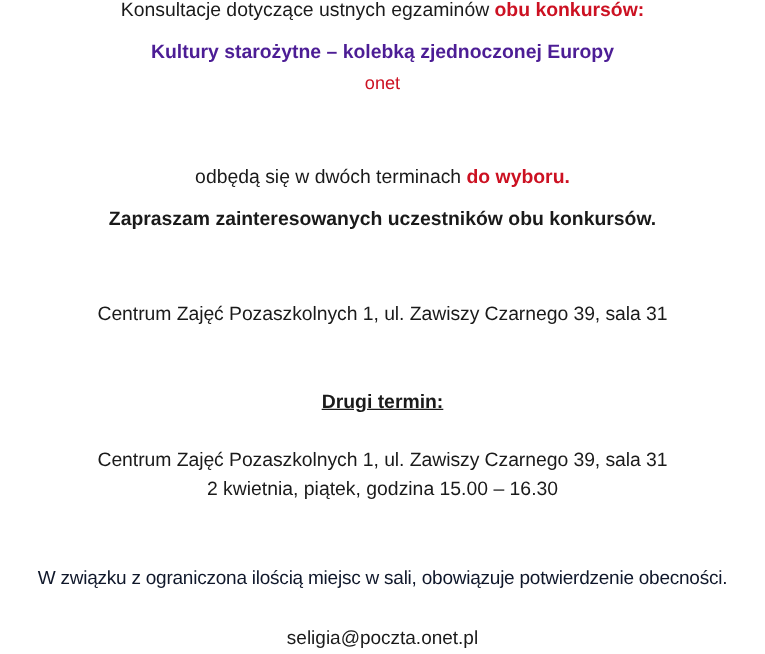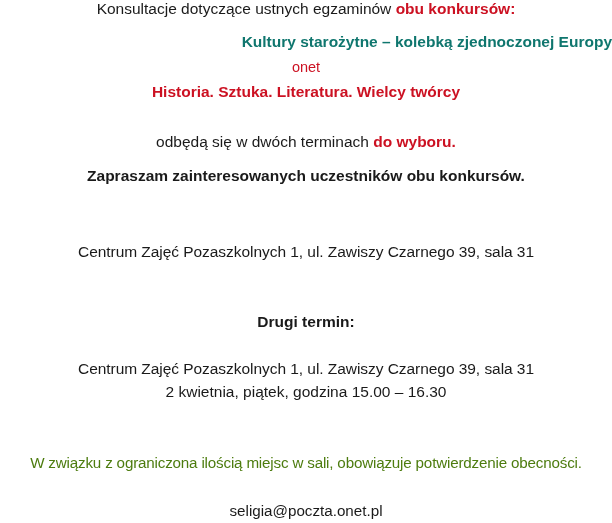--- a/index.html
+++ b/index.html
@@ -45,55 +45,54 @@
   #line-oraz         { top: 60px;  font-size: 14.5px; }
   #line-title2       { top: 84px;  font-size: 15.5px; }
 
   #line-terms        { top: 134px; font-size: 15.5px; }
   #line-invite       { top: 168px; font-size: 15.5px; }
 
   #line-term1-head   { top: 206px; font-size: 15.5px; }
   #line-term1-place  { top: 244px; font-size: 15.5px; }
   #line-term1-when   { top: 267px; font-size: 15.5px; }
 
-  #line-term2-head   { top: 314px; font-size: 15.5px; }
+  #line-term2-head   { top: 314px; font-size: 15.5px; text-decoration: underline; }
   #line-term2-place  { top: 361px; font-size: 15.5px; }
   #line-term2-when   { top: 384px; font-size: 15.5px; }
 
   #line-note1        { top: 455px; font-size: 15.2px; }
   #line-note2        { top: 479px; font-size: 15.2px; }
   #line-email        { top: 503px; font-size: 15.2px; }
 
   
   #line-note1 { letter-spacing: -0.18px; }
   #line-term1-place, #line-term2-place { letter-spacing: -0.05px; }
 </style>
 </head>
 <body style="background: rgb(255, 255, 255);">
 
 <div class="page">
 
   <div class="abs line" id="line-intro">
     <span class="t-reg blk" style="color: rgb(26, 26, 26);">Konsultacje dotyczące ustnych egzaminów </span><span class="t-bold red" style="color: rgb(204, 17, 34);">obu konkursów:</span>
   </div>
 
-  <div class="abs line t-bold red" id="line-title1" style="color: #0f766e; text-align: right;">Kultury starożytne – kolebką zjednoczonej Europy</div>
+  <div class="abs line t-bold red" id="line-title1" style="color: #4c1d95;">Kultury starożytne – kolebką zjednoczonej Europy</div>
 
   <div class="abs line t-reg red" id="line-oraz" style="color: rgb(204, 17, 34);">onet</div>
 
-  <div class="abs line t-bold red" id="line-title2" style="color: rgb(204, 17, 34);">Historia. Sztuka. Literatura. Wielcy twórcy</div>
 
   <div class="abs line" id="line-terms">
     <span class="t-reg blk" style="color: rgb(26, 26, 26);">odbędą się w dwóch terminach </span><span class="t-bold red" style="color: rgb(204, 17, 34);">do wyboru.</span>
   </div>
 
   <div class="abs line t-bold blk" id="line-invite" style="color: rgb(26, 26, 26);">Zapraszam zainteresowanych uczestników obu konkursów.</div>
 
   <div class="abs line t-reg blk" id="line-term1-place" style="color: rgb(26, 26, 26);">Centrum Zajęć Pozaszkolnych 1, ul. Zawiszy Czarnego 39, sala 31</div>
 
   <div class="abs line t-bold blk" id="line-term2-head" style="color: rgb(26, 26, 26);">Drugi termin:</div>
   <div class="abs line t-reg blk" id="line-term2-place" style="color: rgb(26, 26, 26);">Centrum Zajęć Pozaszkolnych 1, ul. Zawiszy Czarnego 39, sala 31</div>
   <div class="abs line t-reg blk" id="line-term2-when" style="color: rgb(26, 26, 26);">2 kwietnia, piątek, godzina 15.00 – 16.30</div>
 
-  <div class="abs line t-reg blk" id="line-note1" style="color: #4d7c0f;">W związku z ograniczona ilością miejsc w sali, obowiązuje potwierdzenie obecności.</div>
+  <div class="abs line t-reg blk" id="line-note1" style="color: #0f172a;">W związku z ograniczona ilością miejsc w sali, obowiązuje potwierdzenie obecności.</div>
   <div class="abs line t-reg blk" id="line-email" style="color: rgb(26, 26, 26);">seligia@poczta.onet.pl</div>
 
 </div>
 
 </body></html>

